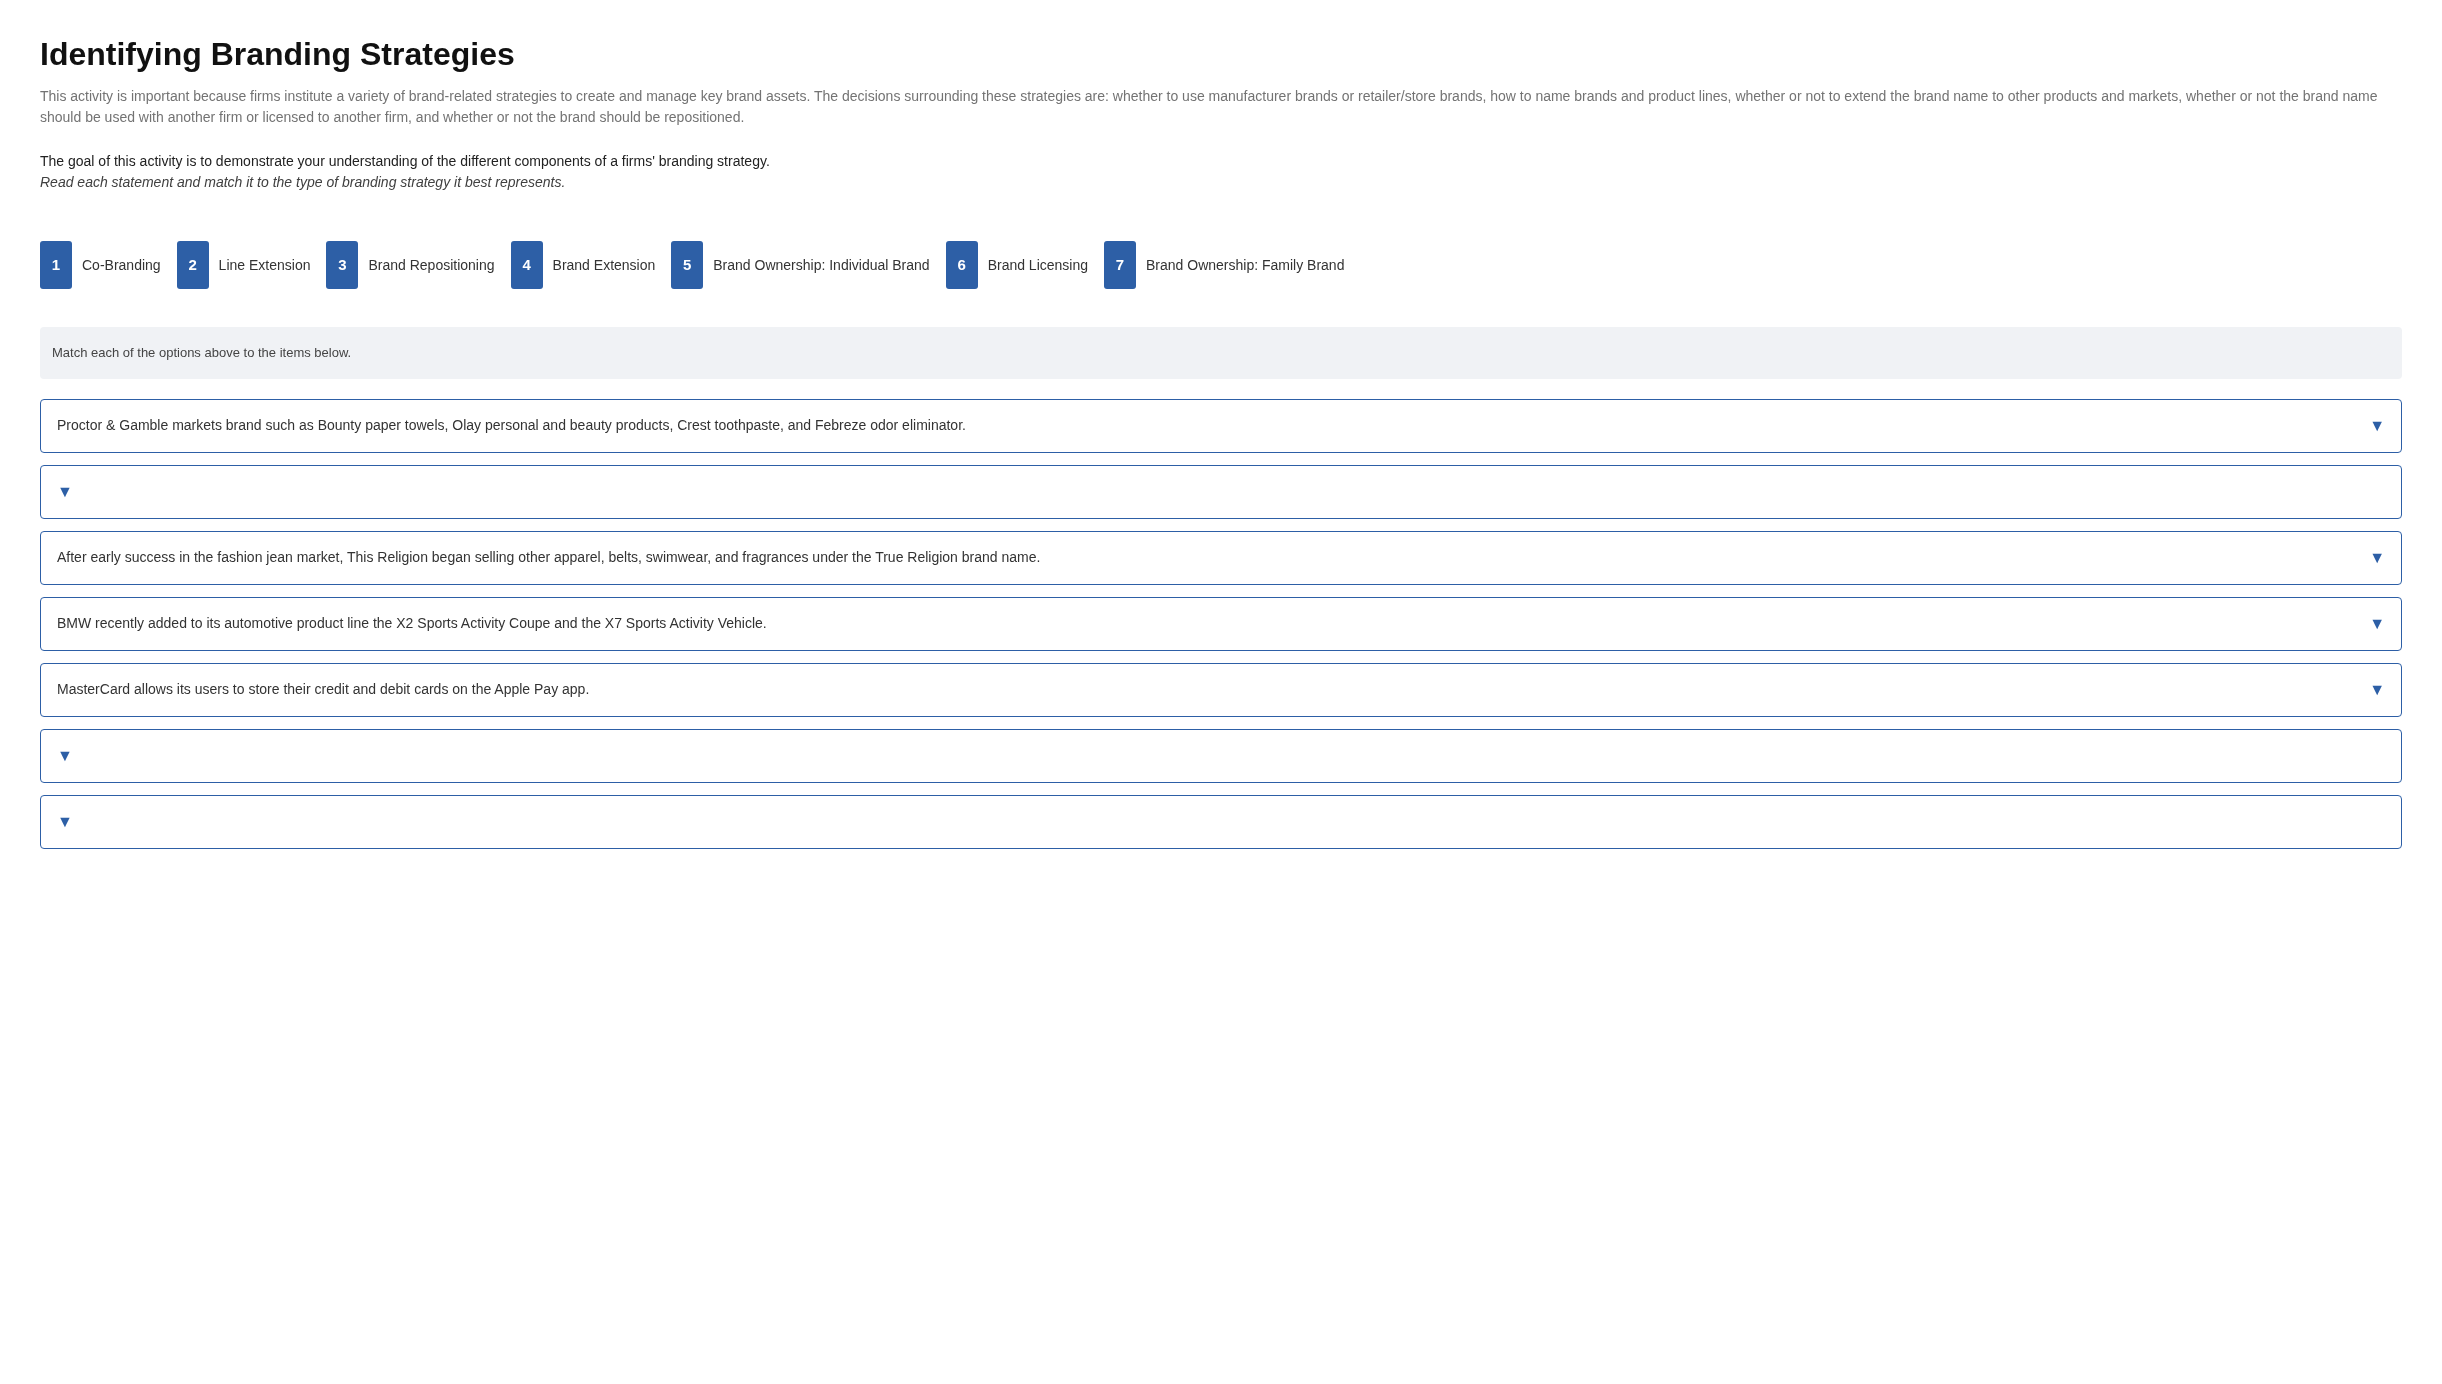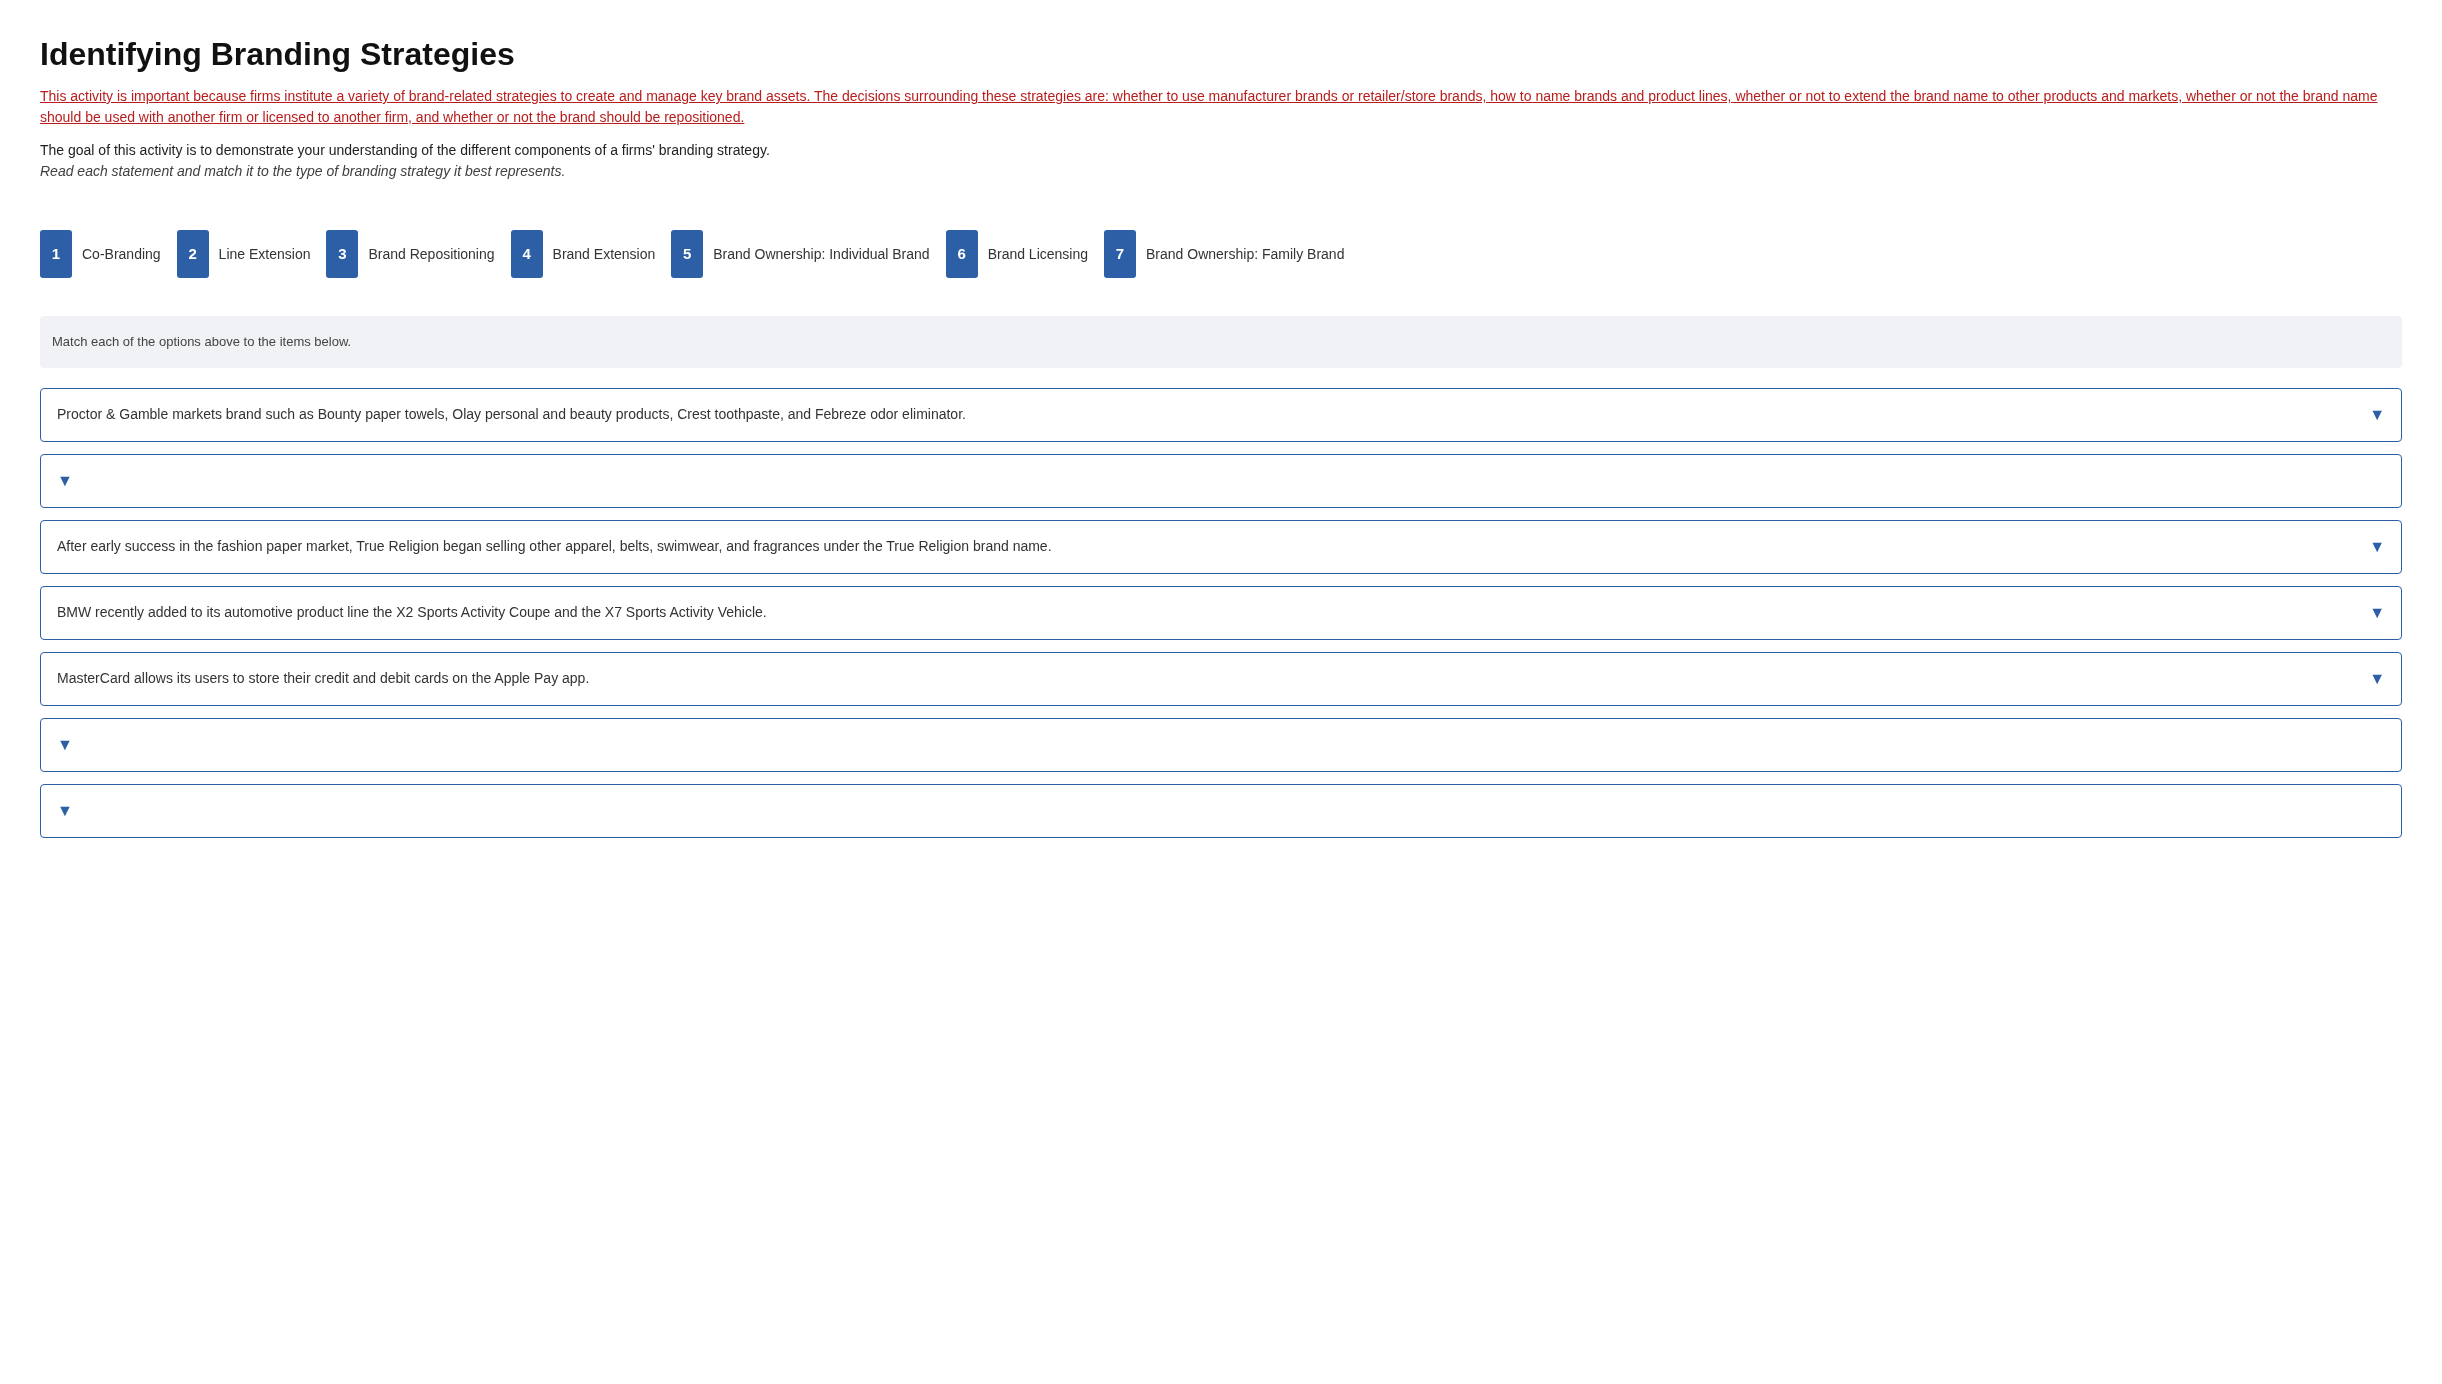--- a/index.html
+++ b/index.html
@@ -12,24 +12,23 @@
       line-height: 1.5;
     }
     h1 {
       font-size: 32px;
       font-weight: 900;
       margin-bottom: 8px;
       color: #111;
     }
     .intro-text {
       font-size: 14px;
-      margin-bottom: 12px;
-      color: #b91c1c;
+      margin-bottom: 23px;
+      color: #737373;
       max-width: 100%;
-      text-decoration: underline;
     }
     .goal-text {
       font-size: 14px;
       color: #222;
     }
     .instruction-text {
       font-size: 14px;
       font-style: italic;
       margin-bottom: 30px;
       color: #404040;
@@ -160,21 +159,21 @@
 
 <div class="dropdown-container" id="dropdown-container">
     <div class="dropdown-row">
       <span class="dropdown-text">Proctor &amp; Gamble markets brand such as Bounty paper towels, Olay personal and beauty products, Crest toothpaste, and Febreze odor eliminator.</span>
       <span class="dropdown-arrow">▼</span>
     </div>
     <div class="dropdown-row">
       <span class="dropdown-arrow">▼</span>
     </div>
     <div class="dropdown-row">
-      <span class="dropdown-text">After early success in the fashion paper market, True Religion began selling other apparel, belts, swimwear, and fragrances under the True Religion brand name.</span>
+      <span class="dropdown-text">After early success in the fashion jean market, This Religion began selling other apparel, belts, swimwear, and fragrances under the True Religion brand name.</span>
       <span class="dropdown-arrow">▼</span>
     </div>
     <div class="dropdown-row">
       <span class="dropdown-text">BMW recently added to its automotive product line the X2 Sports Activity Coupe and the X7 Sports Activity Vehicle.</span>
       <span class="dropdown-arrow">▼</span>
     </div>
     <div class="dropdown-row">
       <span class="dropdown-text">MasterCard allows its users to store their credit and debit cards on the Apple Pay app.</span>
       <span class="dropdown-arrow">▼</span>
     </div>

